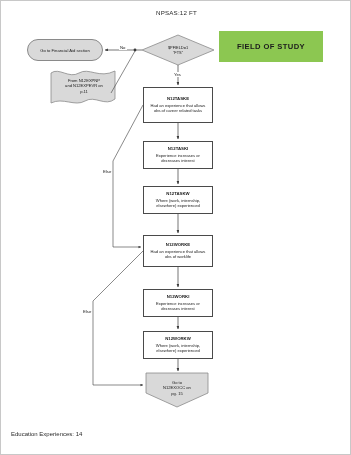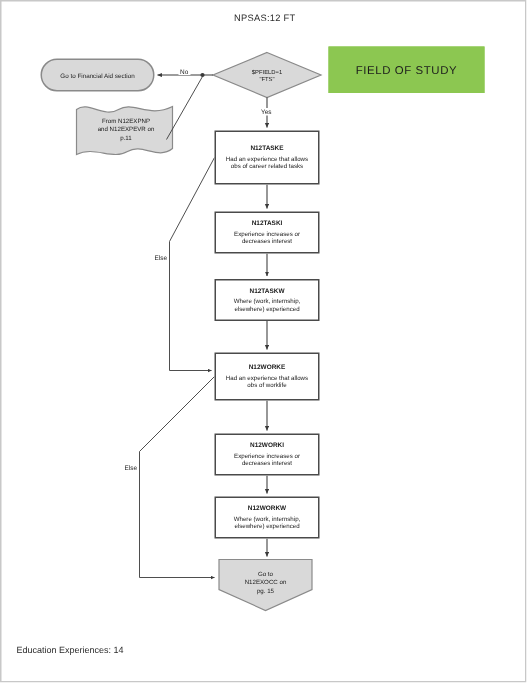--- a/index.html
+++ b/index.html
@@ -67,21 +67,21 @@
   }
   
   .banner {
     left: 218px;
     top: 30px;
     width: 104px;
     height: 31px;
     background: #8cc751;
     border: 0.8px solid #8cc751;
     font-size: 7.6px;
-    font-weight: normal;
+    font-weight: bold;
     color: #1c1c1c;
     letter-spacing: 0.4px;
   }
   
   .diamond-label {
     left: 141px;
     top: 38px;
     width: 72px;
     height: 22px;
     font-size: 3.9px;

